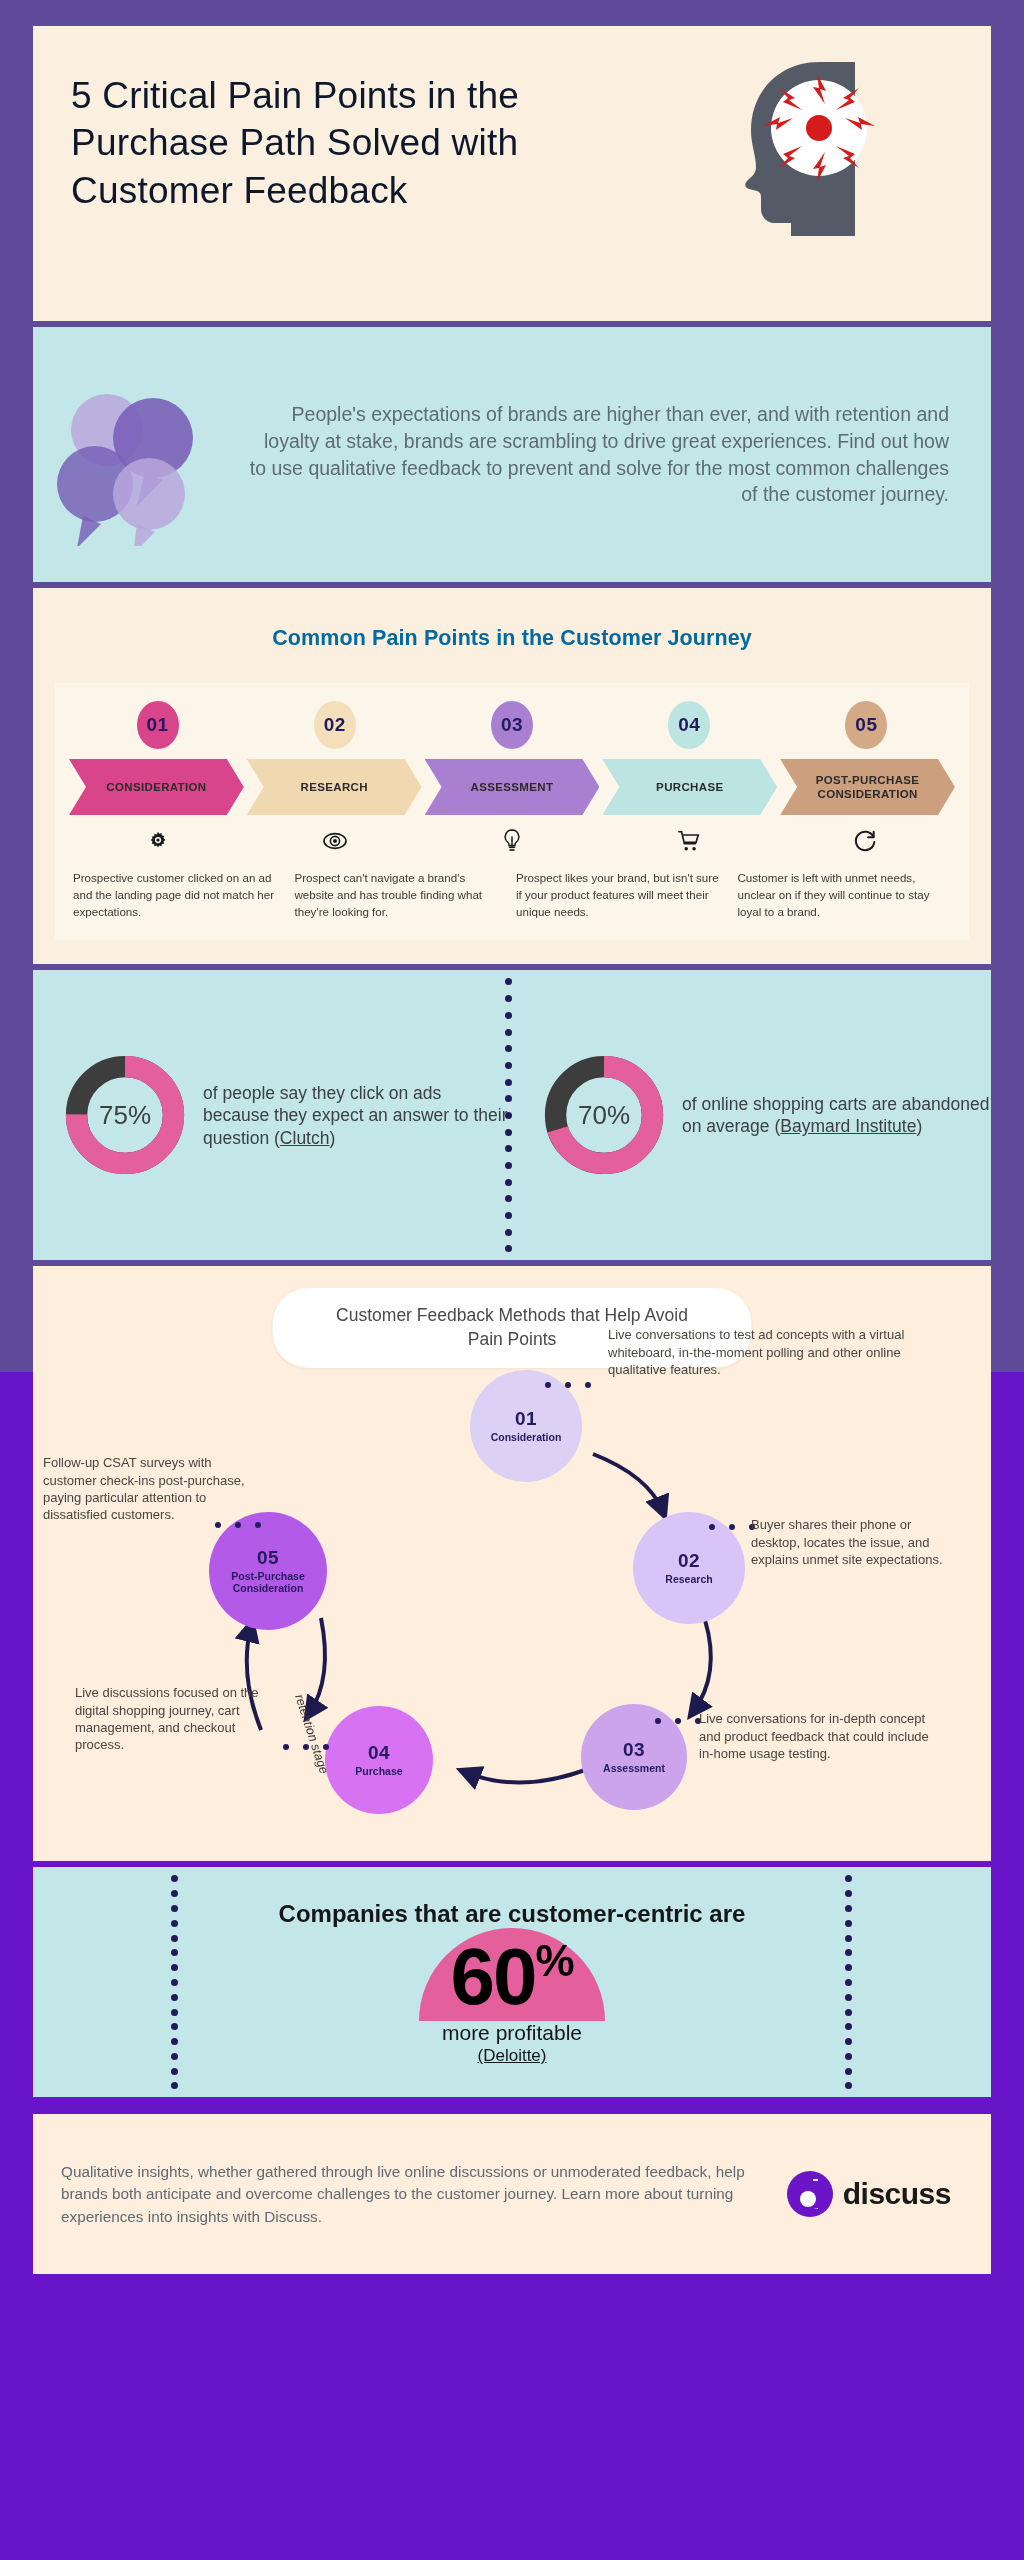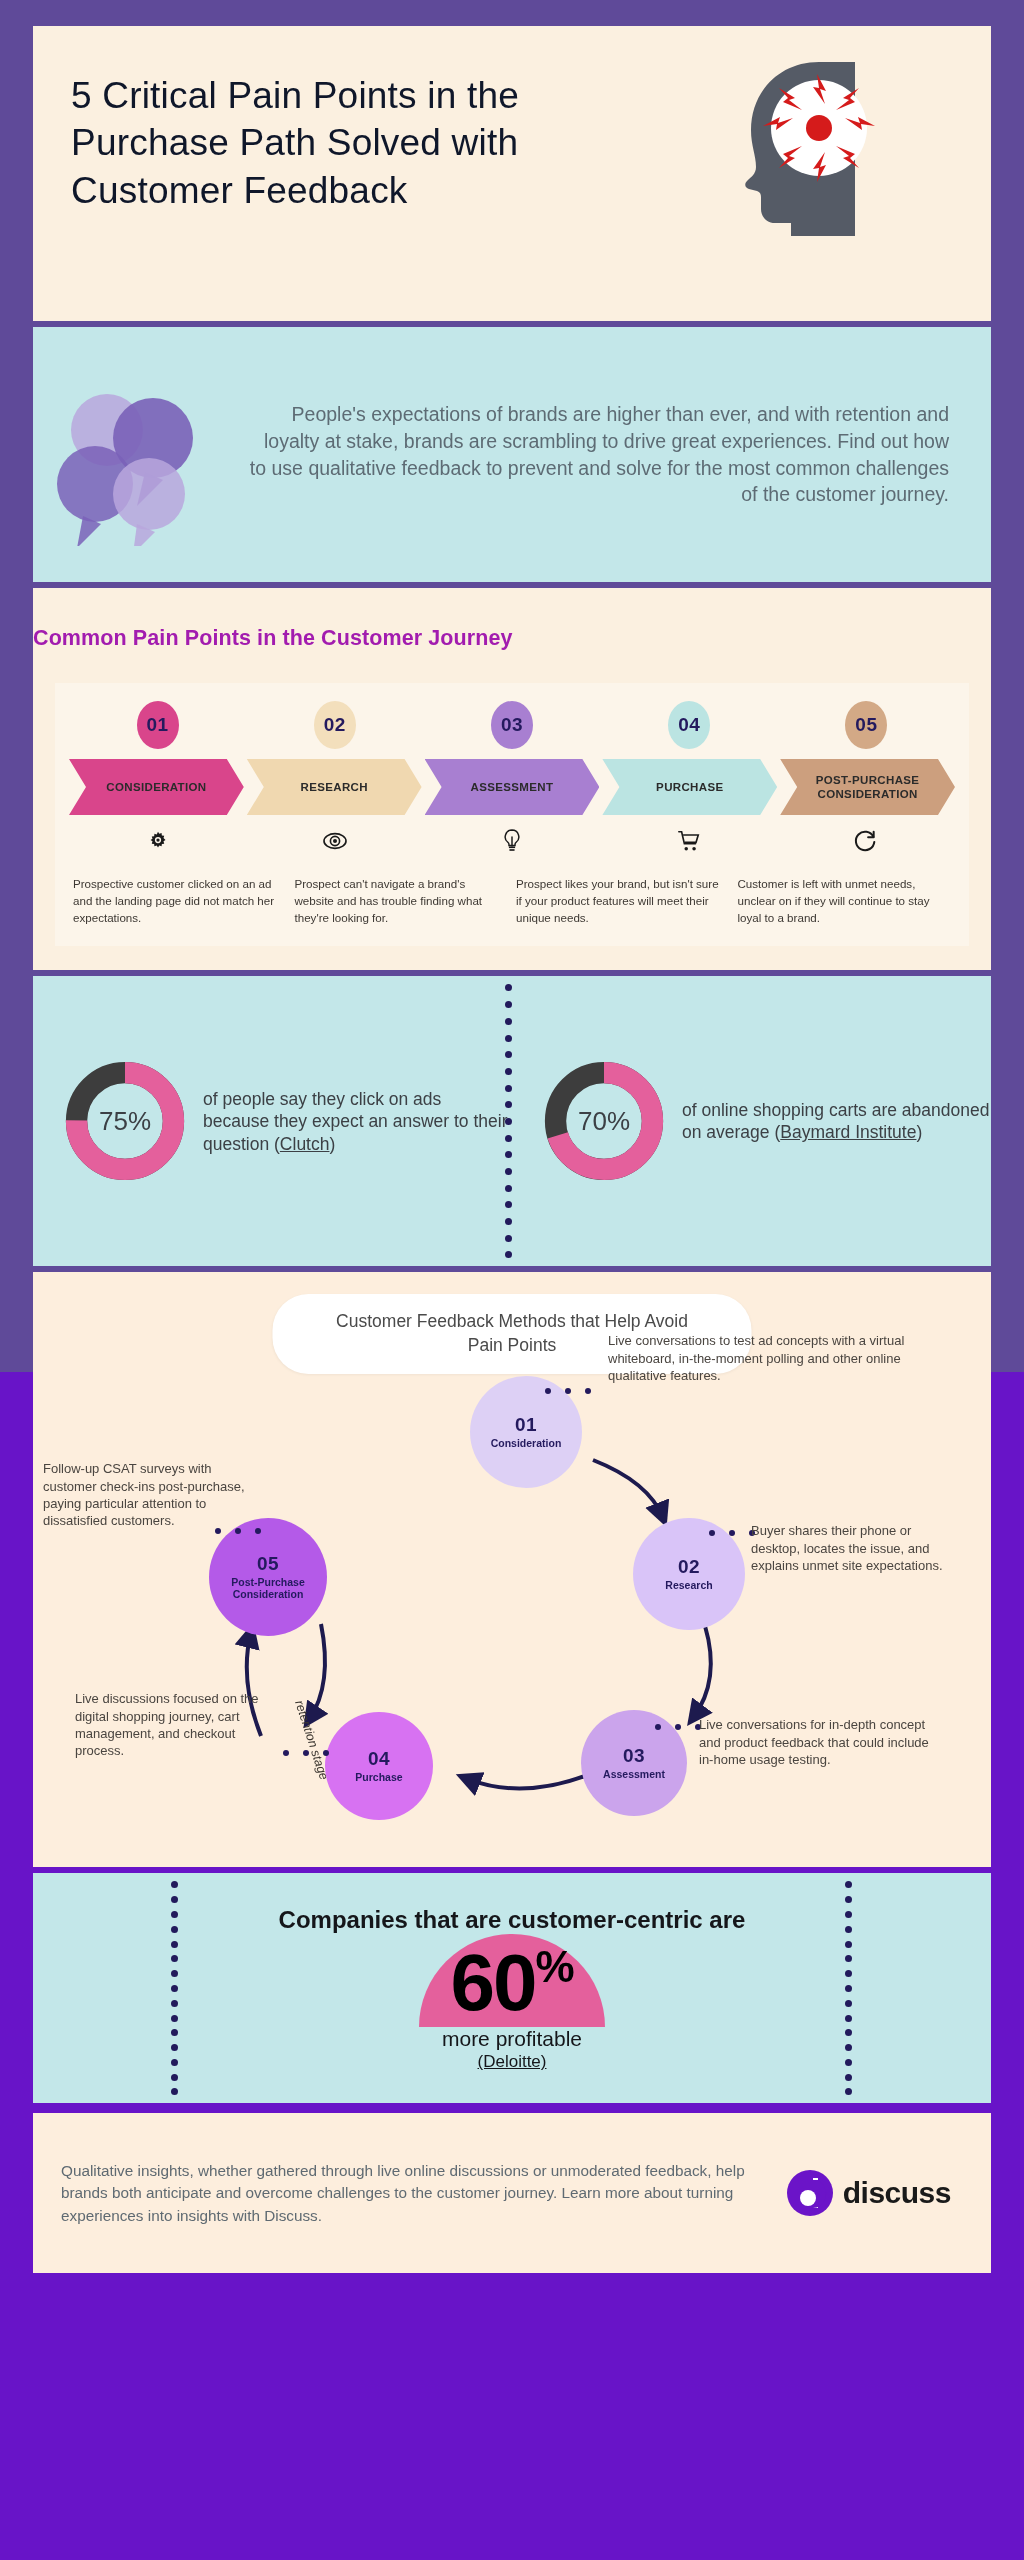--- a/index.html
+++ b/index.html
@@ -33,21 +33,21 @@
   }
   .bubbles { width:190px; height:170px; flex:none; position:relative; top:6px; }
   .intro p {
     flex:1; text-align:right; font-size:19.5px; line-height:1.38; color:#5d6b74;
     padding-left:12px; padding-right:8px;
   }
 
   
   .pain { background:#fbf0e0; margin-top:6px; padding:36px 0 24px 0; }
   .pain h2 {
-    text-align:left; font-size:21.5px; line-height:1.35; color:#a21caf;
+    text-align:center; font-size:21.5px; line-height:1.35; color:#0369a1;
     font-weight:700; letter-spacing:.1px;
   }
   .journey { margin:30px 22px 0 22px; background:#fcf5ea; padding:18px 14px 20px 14px; }
   .numrow { display:flex; }
   .numcell { flex:1; display:flex; justify-content:center; }
   .numbadge {
     width:42px; height:48px; border-radius:50%;
     display:flex; align-items:center; justify-content:center;
     font-size:19px; font-weight:700; color:#241a5e; letter-spacing:.5px;
   }
@@ -55,21 +55,21 @@
   .chev {
     flex:1; height:56px; position:relative;
     display:flex; align-items:center; justify-content:center;
     clip-path: polygon(0 0, calc(100% - 17px) 0, 100% 50%, calc(100% - 17px) 100%, 0 100%, 17px 50%);
     font-size:11.5px; font-weight:700; color:#2b2b2b; letter-spacing:.35px;
     text-align:center; line-height:1.25; padding:0 16px;
   }
   .chev:first-child { clip-path: polygon(0 0, calc(100% - 17px) 0, 100% 50%, calc(100% - 17px) 100%, 0 100%, 17px 50%); }
   .iconrow { display:flex; margin-top:12px; }
   .iconcell { flex:1; display:flex; justify-content:center; align-items:center; height:32px; }
-  .descrow { display:flex; margin-top:16px; }
+  .descrow { display:flex; margin-top:10px; }
   .desccell { flex:1; padding:0 14px 0 4px; font-size:11.6px; line-height:1.48; color:#3d3833; }
 
   
   .stats {
     background:#c3e7e9; margin-top:6px; height:290px; position:relative;
     display:flex; align-items:center;
   }
   .stat { flex:1; display:flex; align-items:center; padding-left:28px; }
   .donutwrap { position:relative; width:128px; height:128px; flex:none; }
   .donutval {
@@ -110,21 +110,21 @@
     position:absolute; left:50%; transform:translateX(-50%); bottom:0;
     width:186px; height:93px; background:#e4609c;
     border-radius:93px 93px 0 0;
   }
   .bignum span { position:relative; font-size:80px; font-weight:700; color:#000; letter-spacing:-2px; line-height:.95; }
   .bignum span em { font-style:normal; font-size:44px; vertical-align:super; letter-spacing:-1px; }
   .profit .sub { font-size:21px; color:#15161a; }
   .profit .src { font-size:17px; color:#15161a; text-decoration:underline; margin-top:1px; }
 
   
-  .footer { background:#fdeedd; margin-top:10px; height:160px; display:flex; align-items:center;
+  .footer { background:#fdeedd; margin-top:17px; height:160px; display:flex; align-items:center;
             padding:0 40px 0 28px; }
   .footer p { flex:1; font-size:15.3px; line-height:1.45; color:#5f6a72; }
   .logo { display:flex; align-items:center; gap:10px; flex:none; }
   .logo .mark { width:46px; height:46px; }
   .logo .wordmark { font-size:30px; font-weight:700; color:#1a1a1a; letter-spacing:-.5px; }
 </style>
 </head>
 <body>
 
 <div id="bg-top"></div>

